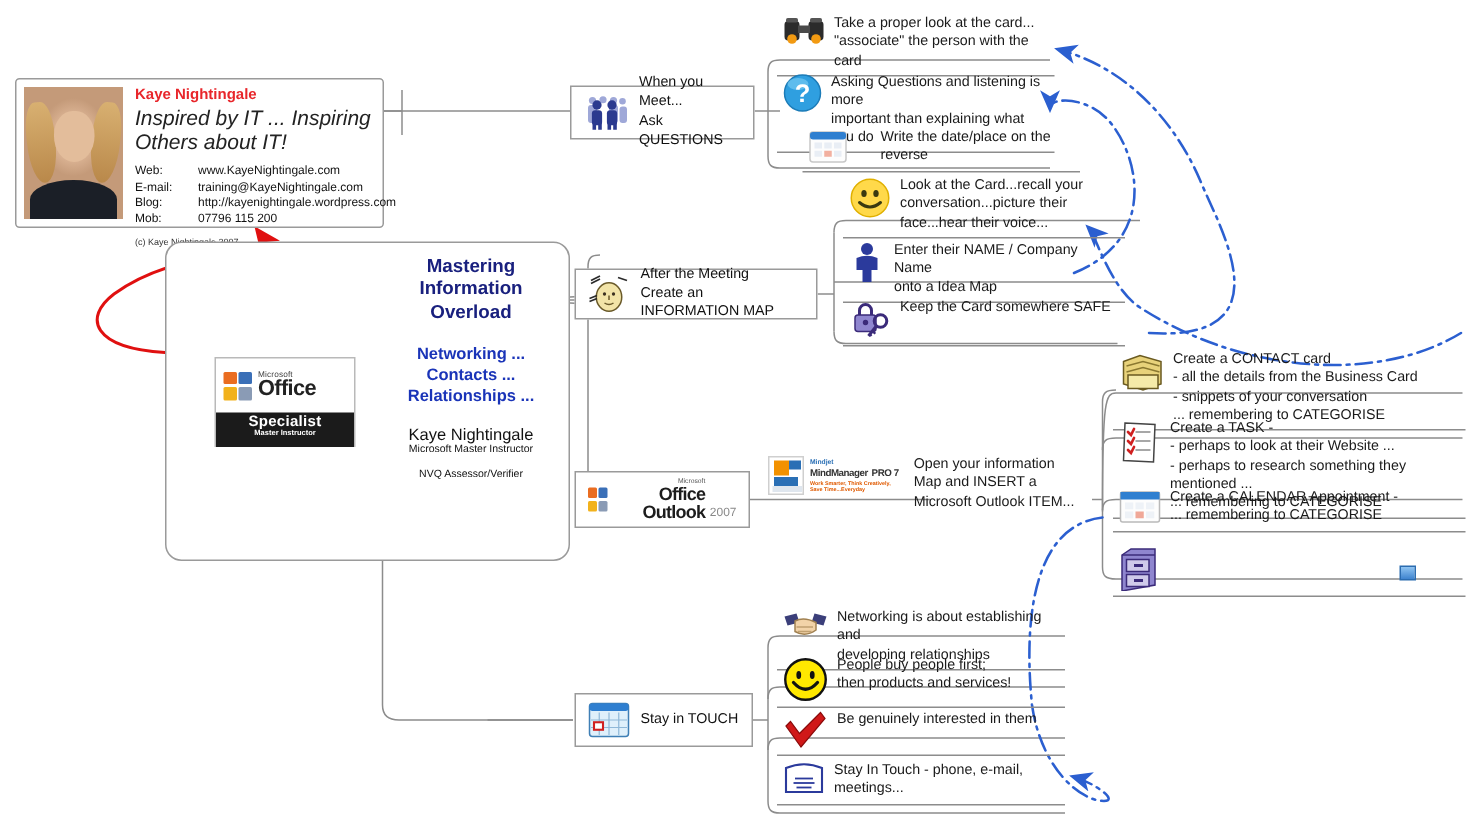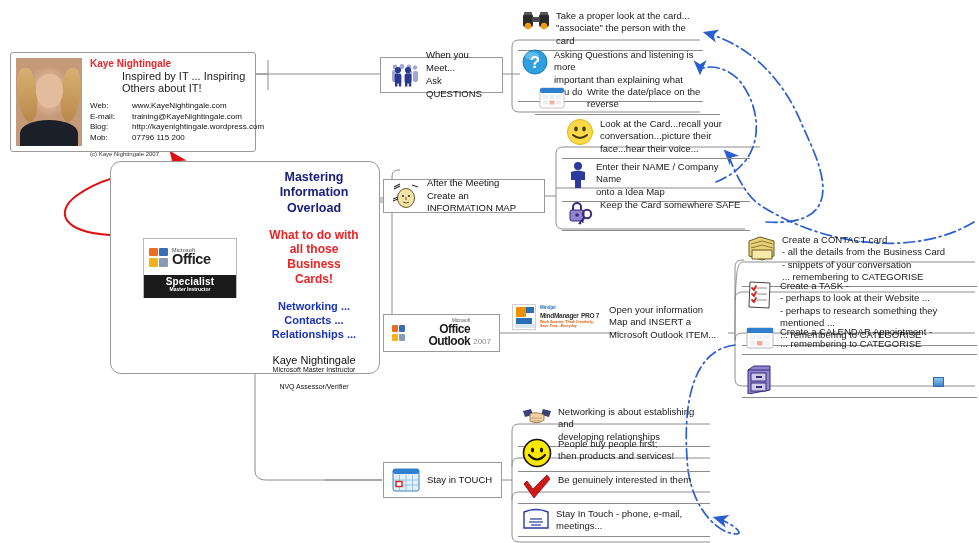--- a/index.html
+++ b/index.html
@@ -51,21 +51,21 @@
   #bizphoto .face {
     position: absolute; left: 20px; top: 16px; width: 27px; height: 34px;
     background: #e3bd9b; border-radius: 48% 48% 52% 52%;
   }
   #bizphoto .body {
     position: absolute; left: 4px; bottom: 0; width: 58px; height: 26px;
     background: #1b1f27; border-radius: 50% 50% 0 0;
   }
   #cardtext { padding-left: 8px; flex: 1; }
   #cardname { color: #e8262b; font-weight: bold; font-size: 10px; }
-  #cardtag { color: #222; font-size: 11px; margin-top: 1px; margin-left: 32px; }
+  #cardtag { color: #222; font-style: italic; font-size: 14px; margin-top: 1px; }
   #cardrows { margin-top: 7px; font-size: 8px; color: #111; line-height: 1.33; }
   #cardrows .r { display: flex; }
   #cardrows .k { width: 42px; flex: 0 0 42px; }
   #cardcopy { margin-top: 7px; font-size: 6px; color: #333; }
 
   
   #central {
     position: absolute; left: 110px; top: 161px; width: 270px; height: 213px;
     background: #ffffff; border: 1px solid #9a9a9a; border-radius: 11px;
     display: flex; align-items: center;
@@ -264,24 +264,20 @@
       </div>
       <div class="bot">
         <div class="s1">Specialist</div>
         <div class="s2">Master Instructor</div>
       </div>
     </div>
     <div id="centertext">
       <div class="l1" style="white-space:pre-line">Mastering
 Information
 Overload</div>
-      <div class="l2" style="white-space:pre-line">What to do with
-all those
-Business
-Cards!</div>
       <div class="l3" style="white-space:pre-line">Networking ...
 Contacts ...
 Relationships ...</div>
       <div class="l4">Kaye Nightingale</div>
       <div class="l5">Microsoft Master Instructor</div>
       <div class="l6">NVQ Assessor/Verifier</div>
     </div>
   </div>
 
   <div class="branch" style="left:380px; top:57px; width:123px; height:36px;">

